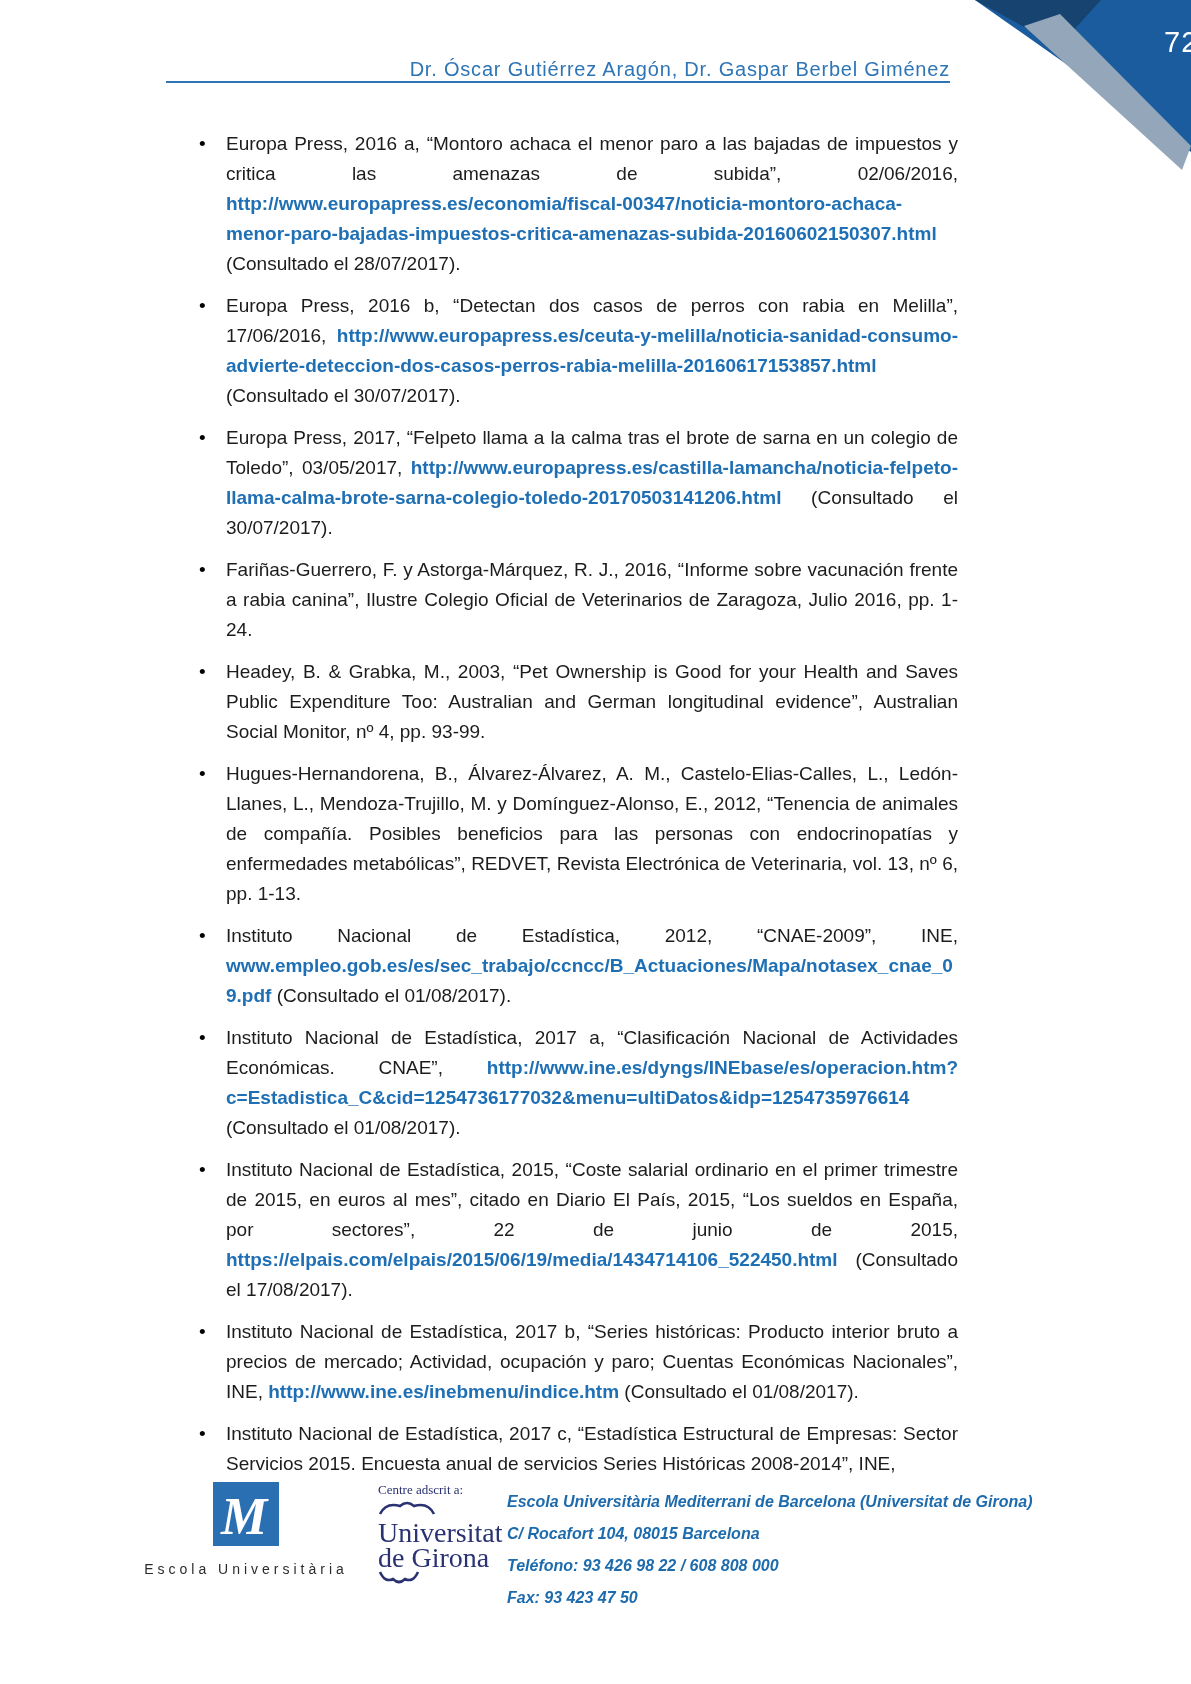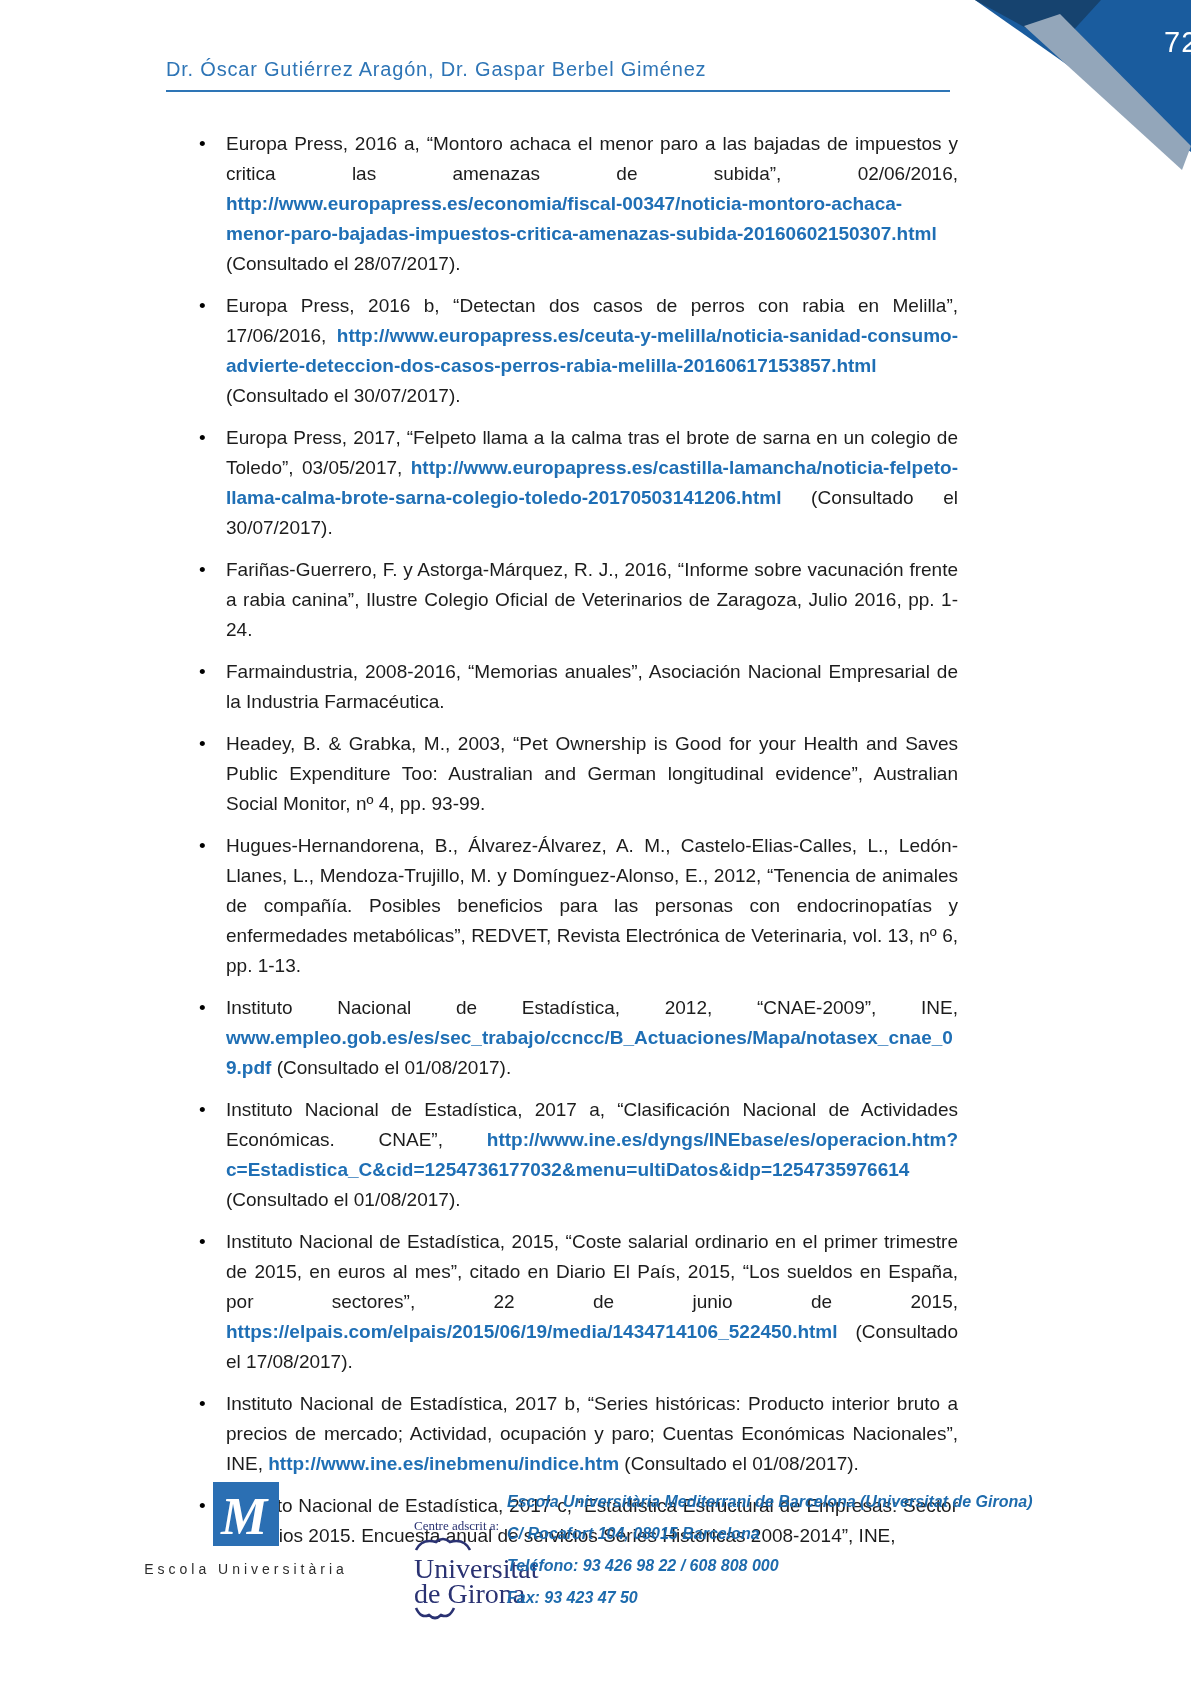--- a/index.html
+++ b/index.html
@@ -17,22 +17,22 @@
   .corner{position:absolute;top:0;right:0;width:260px;height:200px;}
   .corner .main{fill:var(--corner_blue);}
   .corner .navy{fill:var(--corner_navy);}
   .corner .gray{fill:var(--corner_gray);}
   .page-number{
     position:absolute;top:26px;left:1124px;color:#ffffff;
     font-size:29px;letter-spacing:1px;margin-left:40px;
   }
   
   .header{
-    position:absolute;left:166px;top:58px;width:784px;text-align:left;
-    border-bottom:2px solid var(--header_blue);padding-bottom:9px;
+    position:absolute;left:166px;top:58px;width:784px;text-align:right;
+    border-bottom:2px solid var(--header_blue);
   }
   .header .title{
     color:var(--header_blue);font-size:20px;letter-spacing:0.8px;font-weight:normal;
   }
   
   ul.refs{
     position:absolute;left:196px;top:129px;width:762px;
     list-style:none;margin:0;padding:0;
   }
   ul.refs li{
@@ -51,22 +51,22 @@
   .m-icon rect{fill:var(--brand_blue);}
   .wordmark{
     font-size:38px;font-weight:bold;color:var(--brand_blue);
     letter-spacing:1px;line-height:40px;text-align:center;white-space:nowrap;
   }
   .med-sub{
     margin-top:15px;font-size:14px;letter-spacing:4px;color:#2b2b2b;
     text-align:center;white-space:nowrap;
   }
   .footer-udg{
-    position:absolute;left:378px;top:1518px;width:140px;
-    font-family:"Liberation Serif","DejaVu Serif",serif;color:var(--udg_navy);margin-left:36px;
+    position:absolute;left:378px;top:1482px;width:140px;
+    font-family:"Liberation Serif","DejaVu Serif",serif;color:var(--udg_navy);
   }
   .udg-caption{font-size:13px;margin-bottom:2px;}
   .udg-brace{stroke:var(--udg_navy);stroke-width:2.6;fill:none;}
   .udg-line{font-size:28px;font-weight:normal;line-height:25px;}
   .footer-contact{
     position:absolute;left:507px;top:1486px;width:500px;
     font-size:16px;font-weight:bold;font-style:italic;
     line-height:32px;color:var(--footer_blue);white-space:nowrap;
   }
 </style>
@@ -82,21 +82,20 @@
 
 <div class="header">
   <div class="title">Dr. Óscar Gutiérrez Aragón, Dr. Gaspar Berbel Giménez</div>
 </div>
 
 <ul class="refs">
     <li><span>Europa Press, 2016 a, “Montoro achaca el menor paro a las bajadas de impuestos y critica las amenazas de subida”, 02/06/2016, </span><span class="url">http://www.europapress.es/economia/fiscal-00347/noticia-montoro-achaca-menor-paro-bajadas-impuestos-critica-amenazas-subida-20160602150307.html</span><span> (Consultado el 28/07/2017).</span></li>
     <li><span>Europa Press, 2016 b, “Detectan dos casos de perros con rabia en Melilla”, 17/06/2016, </span><span class="url">http://www.europapress.es/ceuta-y-melilla/noticia-sanidad-consumo-advierte-deteccion-dos-casos-perros-rabia-melilla-20160617153857.html</span><span> (Consultado el 30/07/2017).</span></li>
     <li><span>Europa Press, 2017, “Felpeto llama a la calma tras el brote de sarna en un colegio de Toledo”, 03/05/2017, </span><span class="url">http://www.europapress.es/castilla-lamancha/noticia-felpeto-llama-calma-brote-sarna-colegio-toledo-20170503141206.html</span><span> (Consultado el 30/07/2017).</span></li>
     <li><span>Fariñas-Guerrero, F. y Astorga-Márquez, R. J., 2016, “Informe sobre vacunación frente a rabia canina”, Ilustre Colegio Oficial de Veterinarios de Zaragoza, Julio 2016, pp. 1-24.</span></li>
-    <li><span>Farmaindustria, 2008-2016, “Memorias anuales”, Asociación Nacional Empresarial de la Industria Farmacéutica.</span></li>
     <li><span>Headey, B. &amp; Grabka, M., 2003, “Pet Ownership is Good for your Health and Saves Public Expenditure Too: Australian and German longitudinal evidence”, Australian Social Monitor, nº 4, pp. 93-99.</span></li>
     <li><span>Hugues-Hernandorena, B., Álvarez-Álvarez, A. M., Castelo-Elias-Calles, L., Ledón-Llanes, L., Mendoza-Trujillo, M. y Domínguez-Alonso, E., 2012, “Tenencia de animales de compañía. Posibles beneficios para las personas con endocrinopatías y enfermedades metabólicas”, REDVET, Revista Electrónica de Veterinaria, vol. 13, nº 6, pp. 1-13.</span></li>
     <li><span>Instituto Nacional de Estadística, 2012, “CNAE-2009”, INE, </span><span class="url">www.empleo.gob.es/es/sec_trabajo/ccncc/B_Actuaciones/Mapa/notasex_cnae_09.pdf</span><span> (Consultado el 01/08/2017).</span></li>
     <li><span>Instituto Nacional de Estadística, 2017 a, “Clasificación Nacional de Actividades Económicas. CNAE”, </span><span class="url">http://www.ine.es/dyngs/INEbase/es/operacion.htm?c=Estadistica_C&amp;cid=1254736177032&amp;menu=ultiDatos&amp;idp=1254735976614</span><span> (Consultado el 01/08/2017).</span></li>
     <li><span>Instituto Nacional de Estadística, 2015, “Coste salarial ordinario en el primer trimestre de 2015, en euros al mes”, citado en Diario El País, 2015, “Los sueldos en España, por sectores”, 22 de junio de 2015, </span><span class="url">https://elpais.com/elpais/2015/06/19/media/1434714106_522450.html</span><span> (Consultado el 17/08/2017).</span></li>
     <li><span>Instituto Nacional de Estadística, 2017 b, “Series históricas: Producto interior bruto a precios de mercado; Actividad, ocupación y paro; Cuentas Económicas Nacionales”, INE, </span><span class="url">http://www.ine.es/inebmenu/indice.htm</span><span> (Consultado el 01/08/2017).</span></li>
     <li><span>Instituto Nacional de Estadística, 2017 c, “Estadística Estructural de Empresas: Sector Servicios 2015. Encuesta anual de servicios Series Históricas 2008-2014”, INE,</span></li>
   </ul>
 
 <div class="footer-med">

